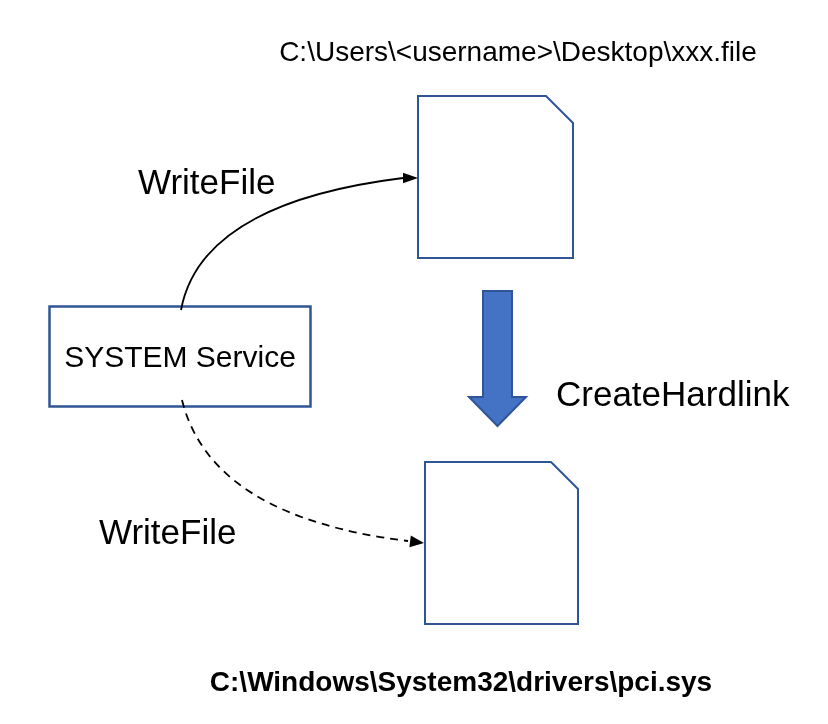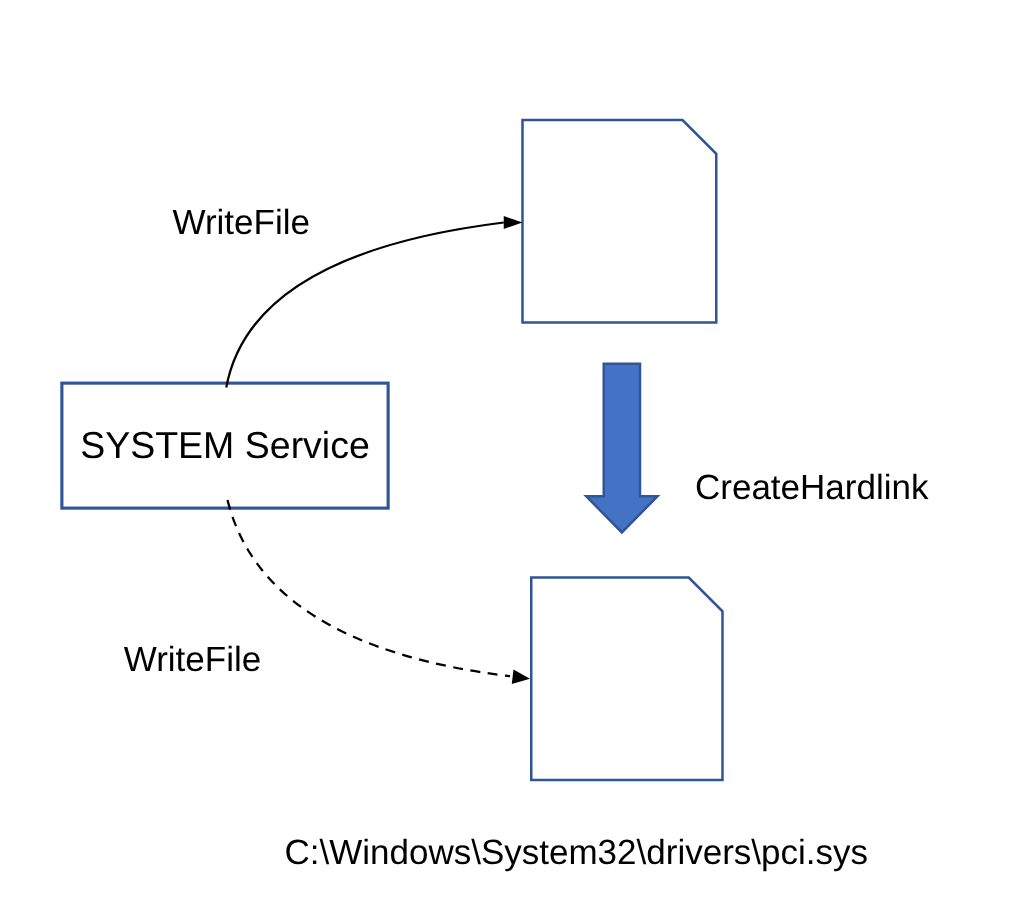--- a/index.html
+++ b/index.html
@@ -25,21 +25,21 @@
     position: absolute;
     white-space: nowrap;
     color: #000000;
     line-height: 1.15;
   }
   .path-label {
     font-size: 28px;
     transform: translateX(-50%);
   }
   .edge-label {
-    font-size: 28px;
+    font-size: 35px;
   }
   .node-label-box {
     position: absolute;
     left: 48px;
     top: 305px;
     width: 264px;
     height: 103px;
     display: flex;
     align-items: center;
     justify-content: center;
@@ -62,24 +62,25 @@
 
     <path d="M181,310 Q201,203 403,178" fill="none" stroke-width="1.8" stroke="#000000"></path>
     <polygon points="418,178 403,172.8 403,183.2" fill="#000000"></polygon>
 
     <path d="M182,400 Q211,517 408,541" fill="none" stroke-width="1.8" stroke-dasharray="8,6" stroke="#000000"></path>
     <polygon points="424,543 409.4,547.2 410.8,535.6" fill="#000000"></polygon>
 
     <polygon points="483,291 512,291 512,397 526,397 497.5,426 469,397 483,397" stroke="#2F5597" stroke-width="2" fill="#4472C4"></polygon>
   </svg>
 
+  <div class="label path-label" style="left:518px; top:36px;">C:\Users\&lt;username&gt;\Desktop\xxx.file</div>
 
   <div class="label edge-label" style="left:138px; top:162px;">WriteFile</div>
 
   <div class="node-label-box">SYSTEM Service</div>
 
   <div class="label edge-label" style="left:556px; top:342px;margin-top:32px;">CreateHardlink</div>
 
   <div class="label edge-label" style="left:99px; top:512px;">WriteFile</div>
 
-  <div class="label path-label" style="left:461px; top:666px;">C:\Windows\System32\drivers\pci.sys</div>
+  <div class="label path-label" style="left:461px; top:666px;font-weight:bold;">C:\Windows\System32\drivers\pci.sys</div>
 
 </div>
 
 </body></html>

